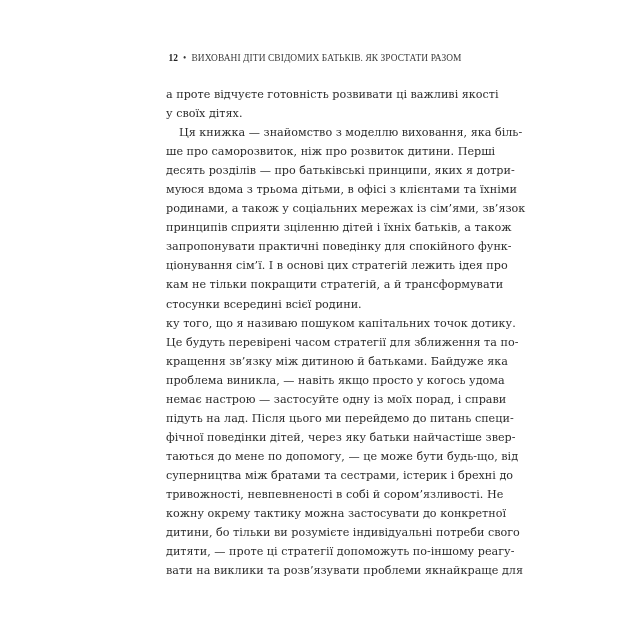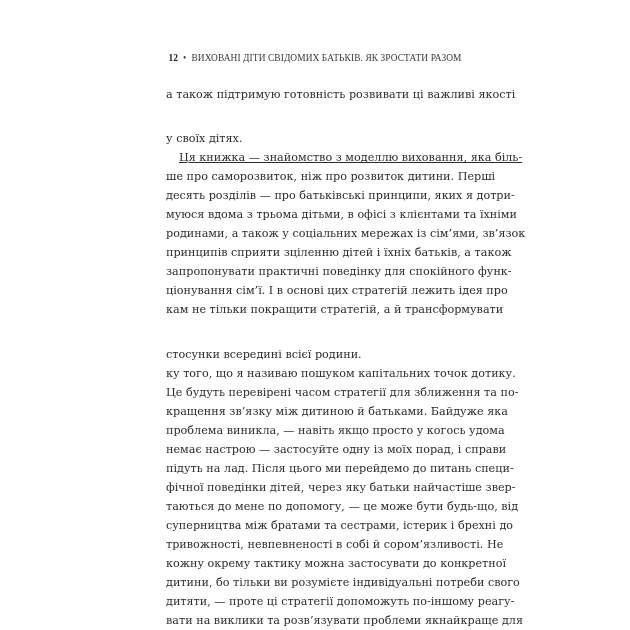--- a/index.html
+++ b/index.html
@@ -19,35 +19,35 @@
   .running-head .bullet { margin-right: 5px; color: #333; }
   .body-text {
     position: absolute; left: 166px; top: 85px; width: 317px;
     font-family: "DejaVu Serif", "Liberation Serif", serif;
     font-size: 11.2px; line-height: 19.05px; color: #2c2c2c;
   }
   .line {
     display: block; white-space: nowrap; text-align: justify;
     text-align-last: justify; height: 19.05px; overflow: visible;
   }
-  .line.last { text-align-last: left; margin-top: 25px; }
-  .line.indent { padding-left: 13px; text-decoration: underline; }
+  .line.last { text-align-last: left; }
+  .line.indent { padding-left: 13px; }
   .para { margin: 0; }
 </style>
 </head>
 <body>
 
 <div class="page">
   <div class="running-head">
     <span class="pnum">12</span><span class="bullet">•</span><span>ВИХОВАНІ ДІТИ СВІДОМИХ БАТЬКІВ. ЯК ЗРОСТАТИ РАЗОМ</span>
   </div>
 
   <div class="body-text">
     <div class="para">
-      <span class="line">а також підтримую готовність розвивати ці важливі якості</span>
+      <span class="line">а проте відчуєте готовність розвивати ці важливі якості</span>
       <span class="line last">у своїх дітях.</span>
     </div>
     <div class="para">
       <span class="line indent">Ця книжка — знайомство з моделлю виховання, яка біль-</span>
       <span class="line">ше про саморозвиток, ніж про розвиток дитини. Перші</span>
       <span class="line">десять розділів — про батьківські принципи, яких я дотри-</span>
       <span class="line">муюся вдома з трьома дітьми, в офісі з клієнтами та їхніми</span>
       <span class="line">родинами, а також у соціальних мережах із сім’ями, зв’язок</span>
       <span class="line">принципів сприяти зціленню дітей і їхніх батьків, а також</span>
       <span class="line">запропонувати практичні поведінку для спокійного функ-</span>

